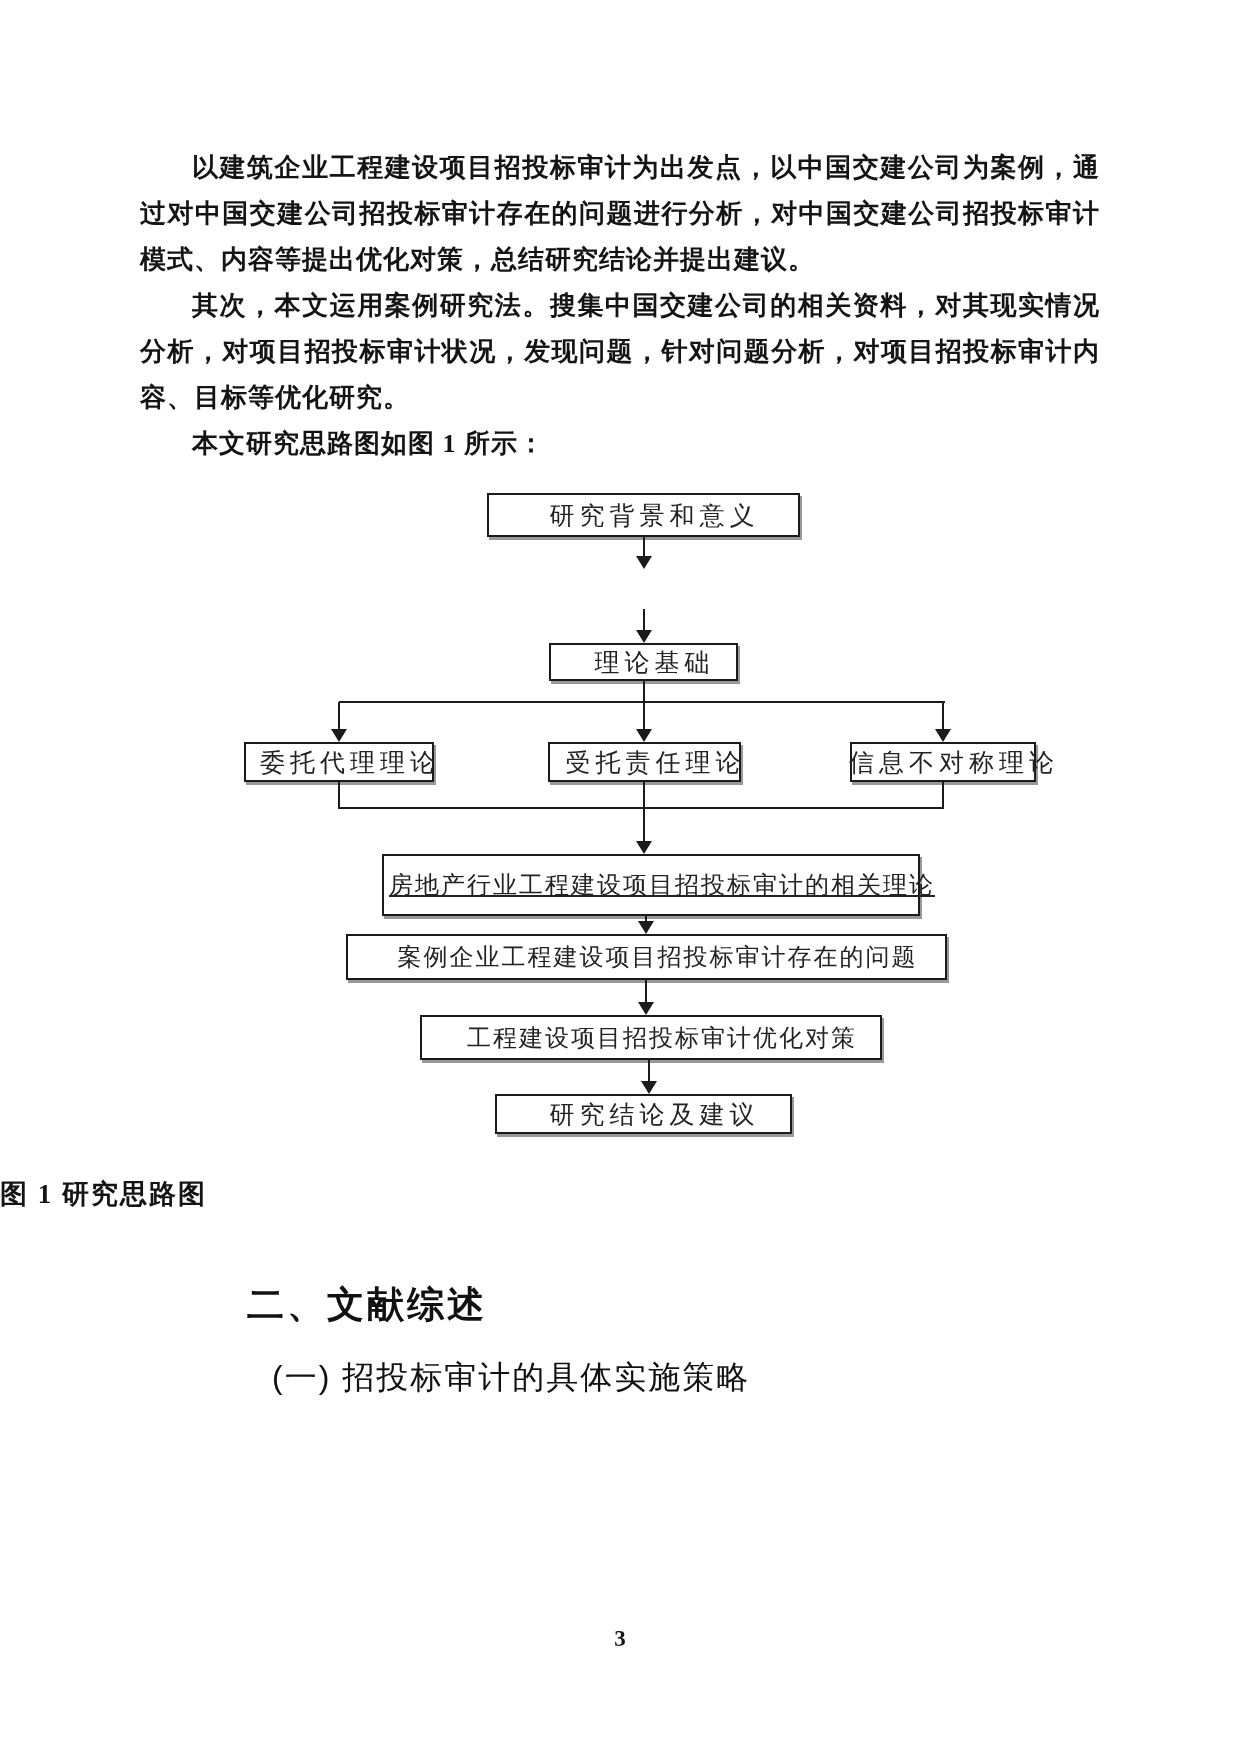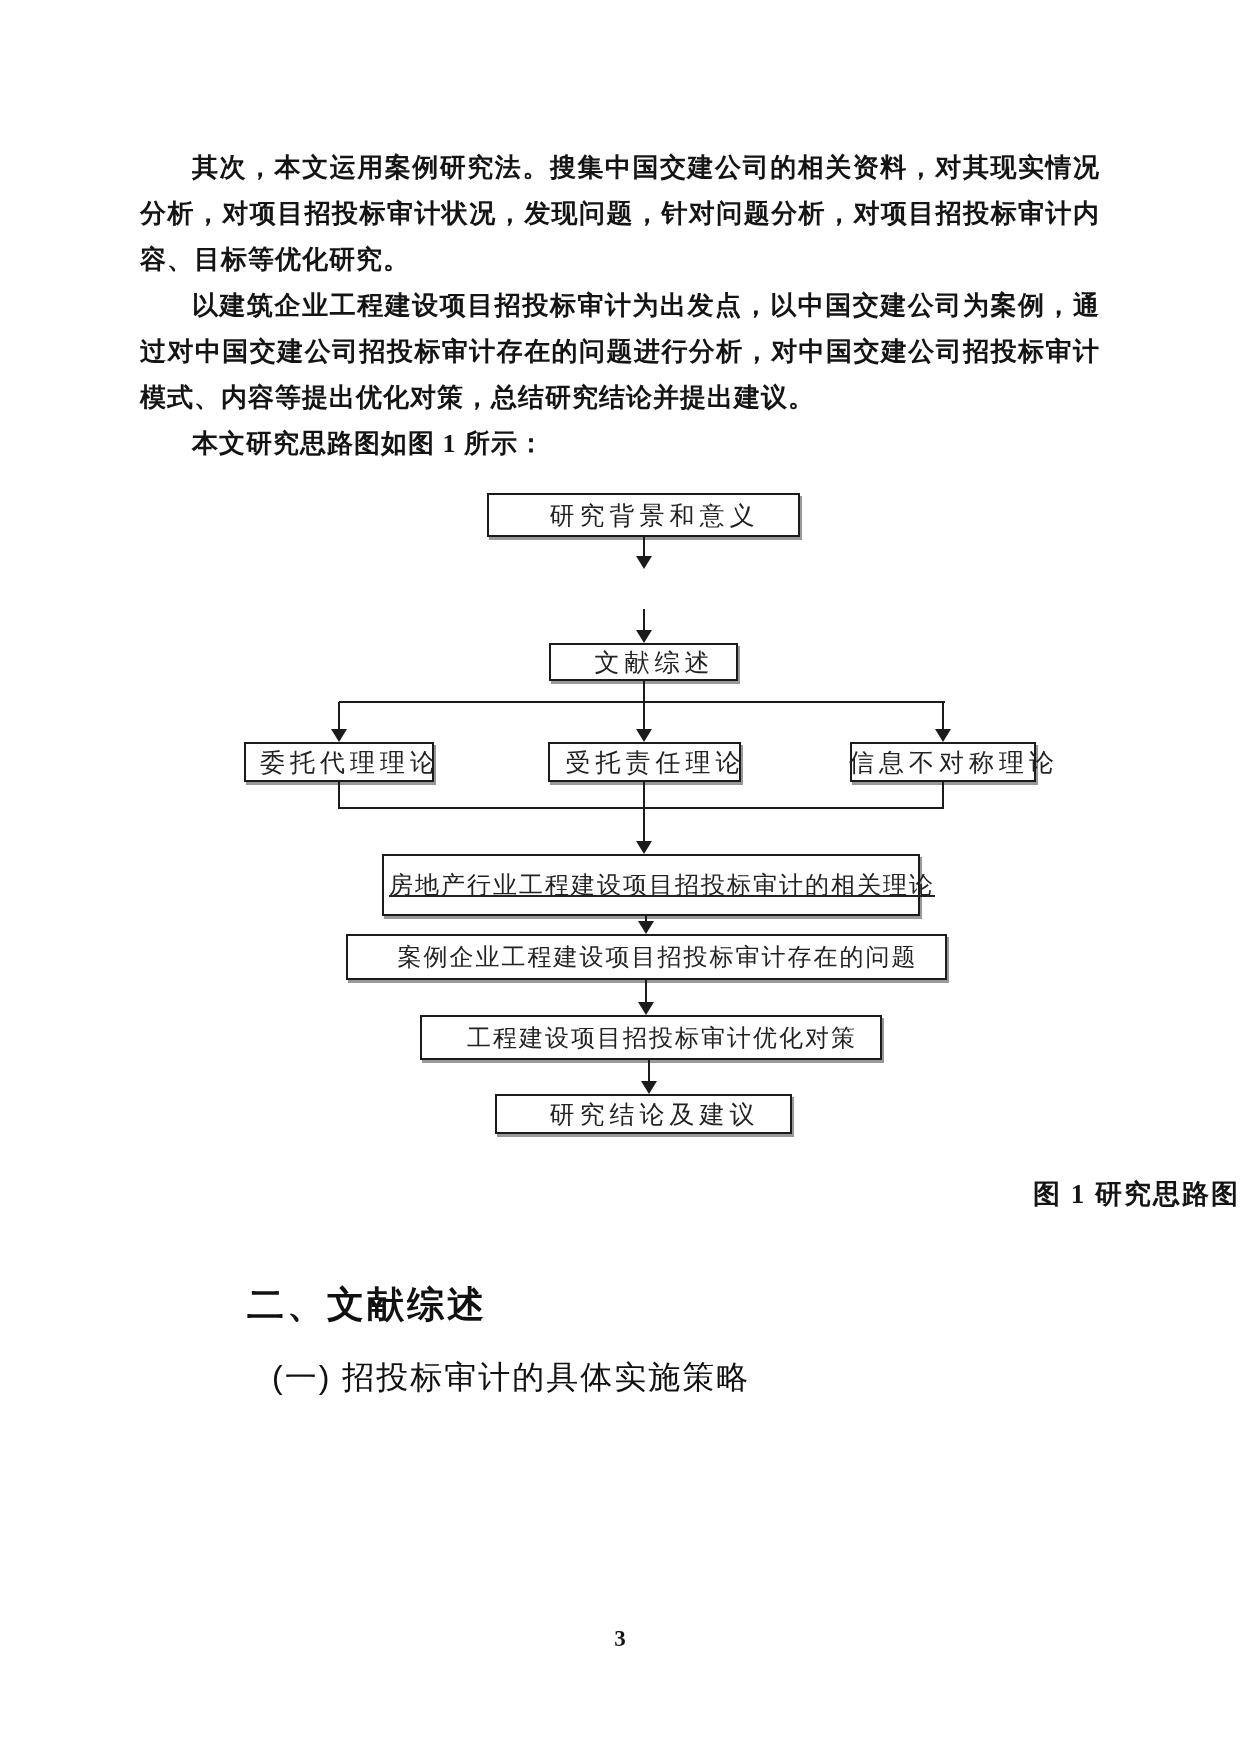--- a/index.html
+++ b/index.html
@@ -55,21 +55,21 @@
     position: absolute; width: 0; height: 0;
     border-left: 8px solid transparent;
     border-right: 8px solid transparent;
     border-top: 13px solid #1b1b1b;
   }
 
   
   .caption {
     position: absolute;
     left: 0; top: 1176px; width: 1240px;
-    text-align: right;
+    text-align: left;
     font-size: 27px;
     font-weight: 700;
     letter-spacing: 2px;
   }
   .h-sec {
     position: absolute;
     left: 247px; top: 1280px;
     margin: 0;
     font-family: "Liberation Sans", "DejaVu Sans", sans-serif;
     font-size: 37px;
@@ -94,29 +94,29 @@
     font-size: 23px;
     font-weight: 600;
   }
 </style>
 </head>
 <body>
 
 <div class="page">
 
   <div class="text-col" id="intro-block">
+    <p class="para">以建筑企业工程建设项目招投标审计为出发点，以中国交建公司为案例，通过对中国交建公司招投标审计存在的问题进行分析，对中国交建公司招投标审计模式、内容等提出优化对策，总结研究结论并提出建议。</p>
     <p class="para">其次，本文运用案例研究法。搜集中国交建公司的相关资料，对其现实情况分析，对项目招投标审计状况，发现问题，针对问题分析，对项目招投标审计内容、目标等优化研究。</p>
-    <p class="para">以建筑企业工程建设项目招投标审计为出发点，以中国交建公司为案例，通过对中国交建公司招投标审计存在的问题进行分析，对中国交建公司招投标审计模式、内容等提出优化对策，总结研究结论并提出建议。</p>
     <p class="para">本文研究思路图如图 1 所示：</p>
   </div>
 
   <div class="flowchart">
 
     <div class="fnode" style="left:487px; top:493px; width:313px; height:44px;">研究背景和意义</div>
-    <div class="fnode" style="left:549px; top:643px; width:189px; height:38px;">文献综述</div>
+    <div class="fnode" style="left:549px; top:643px; width:189px; height:38px;">理论基础</div>
     <div class="fnode" style="left:244px; top:742px; width:190px; height:40px;">委托代理理论</div>
     <div class="fnode" style="left:548px; top:742px; width:193px; height:40px;">受托责任理论</div>
     <div class="fnode" style="left:850px; top:742px; width:186px; height:40px;">信息不对称理论</div>
     <div class="fnode small-ls" style="left:382px; top:854px; width:538px; height:62px;text-decoration:underline;">房地产行业工程建设项目招投标审计的相关理论</div>
     <div class="fnode small-ls" style="left:346px; top:934px; width:601px; height:46px;">案例企业工程建设项目招投标审计存在的问题</div>
     <div class="fnode" style="left:495px; top:1094px; width:297px; height:40px;">研究结论及建议</div>
     <div class="fnode small-ls" style="left:420px; top:1015px; width:462px; height:45px;">工程建设项目招投标审计优化对策</div>
 
     <div class="stem" style="left:643px; top:537px; height:21px;"></div>
     <div class="ahead" style="left:636px; top:556px;"></div>

